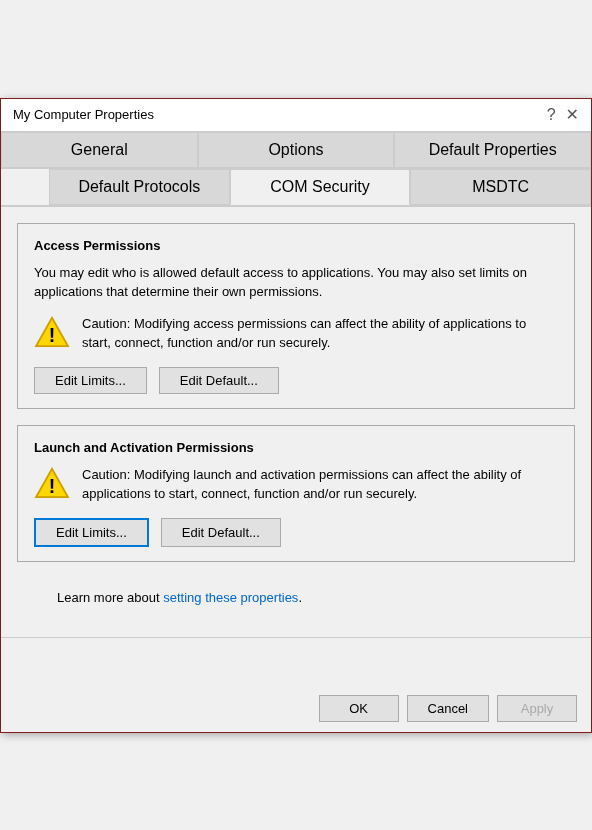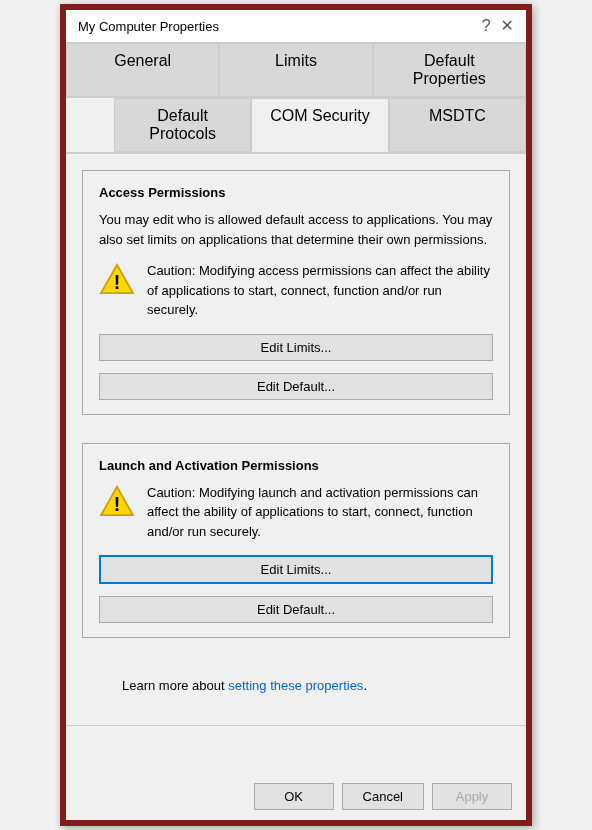--- a/index.html
+++ b/index.html
@@ -8,23 +8,23 @@
       font-family: 'Segoe UI', Tahoma, Geneva, Verdana, sans-serif;
       font-size: 13px;
       background: #f0f0f0;
       display: flex;
       justify-content: center;
       align-items: center;
       min-height: 100vh;
     }
 
     .window {
-      width: 472px;
+      width: 592px;
       background: #b91c1c;
-      border: 6px solid #7f1d1d;
+      border: 1px solid #7f1d1d;
       box-shadow: 2px 2px 8px rgba(0,0,0,0.3);
     }
 
     .title-bar {
       background: #fff;
       display: flex;
       align-items: center;
       justify-content: space-between;
       padding: 8px 12px;
       border-bottom: 1px solid #ccc;
@@ -89,21 +89,21 @@
     }
 
     .content-area {
       padding: 16px;
       background: #f0f0f0;
     }
 
     .section-box {
       border: 1px solid #aaa;
       padding: 14px 16px;
-      margin-bottom: 28px;
+      margin-bottom: 16px;
       background: #f0f0f0;
     }
 
     .section-title {
       font-weight: 600;
       font-size: 13px;
       margin-bottom: 10px;
     }
 
     .section-description {
@@ -129,21 +129,20 @@
     .caution-text {
       font-size: 13px;
       line-height: 1.5;
       flex: 1;
     }
 
     .button-row {
       display: flex;
       justify-content: flex-start;
       gap: 12px;
-      flex-direction: column;
     }
 
     .btn {
       padding: 5px 20px;
       font-size: 13px;
       background: #e1e1e1;
       border: 1px solid #aaa;
       cursor: pointer;
       min-width: 110px;
       color: #000;
@@ -208,21 +207,21 @@
   <div class="title-bar">
     <span class="title-bar-left">My Computer Properties</span>
     <div class="title-bar-controls">
       <span>?</span>
       <span>✕</span>
     </div>
   </div>
 
   <div class="tab-bar">
     <div class="tab">General</div>
-    <div class="tab">Limits</div>
+    <div class="tab">Options</div>
     <div class="tab">Default Properties</div>
   </div>
 
   <div class="tab-row-2">
     <div class="tab">Default Protocols</div>
     <div class="tab active">COM Security</div>
     <div class="tab">MSDTC</div>
   </div>
 
   <div class="content-area">

